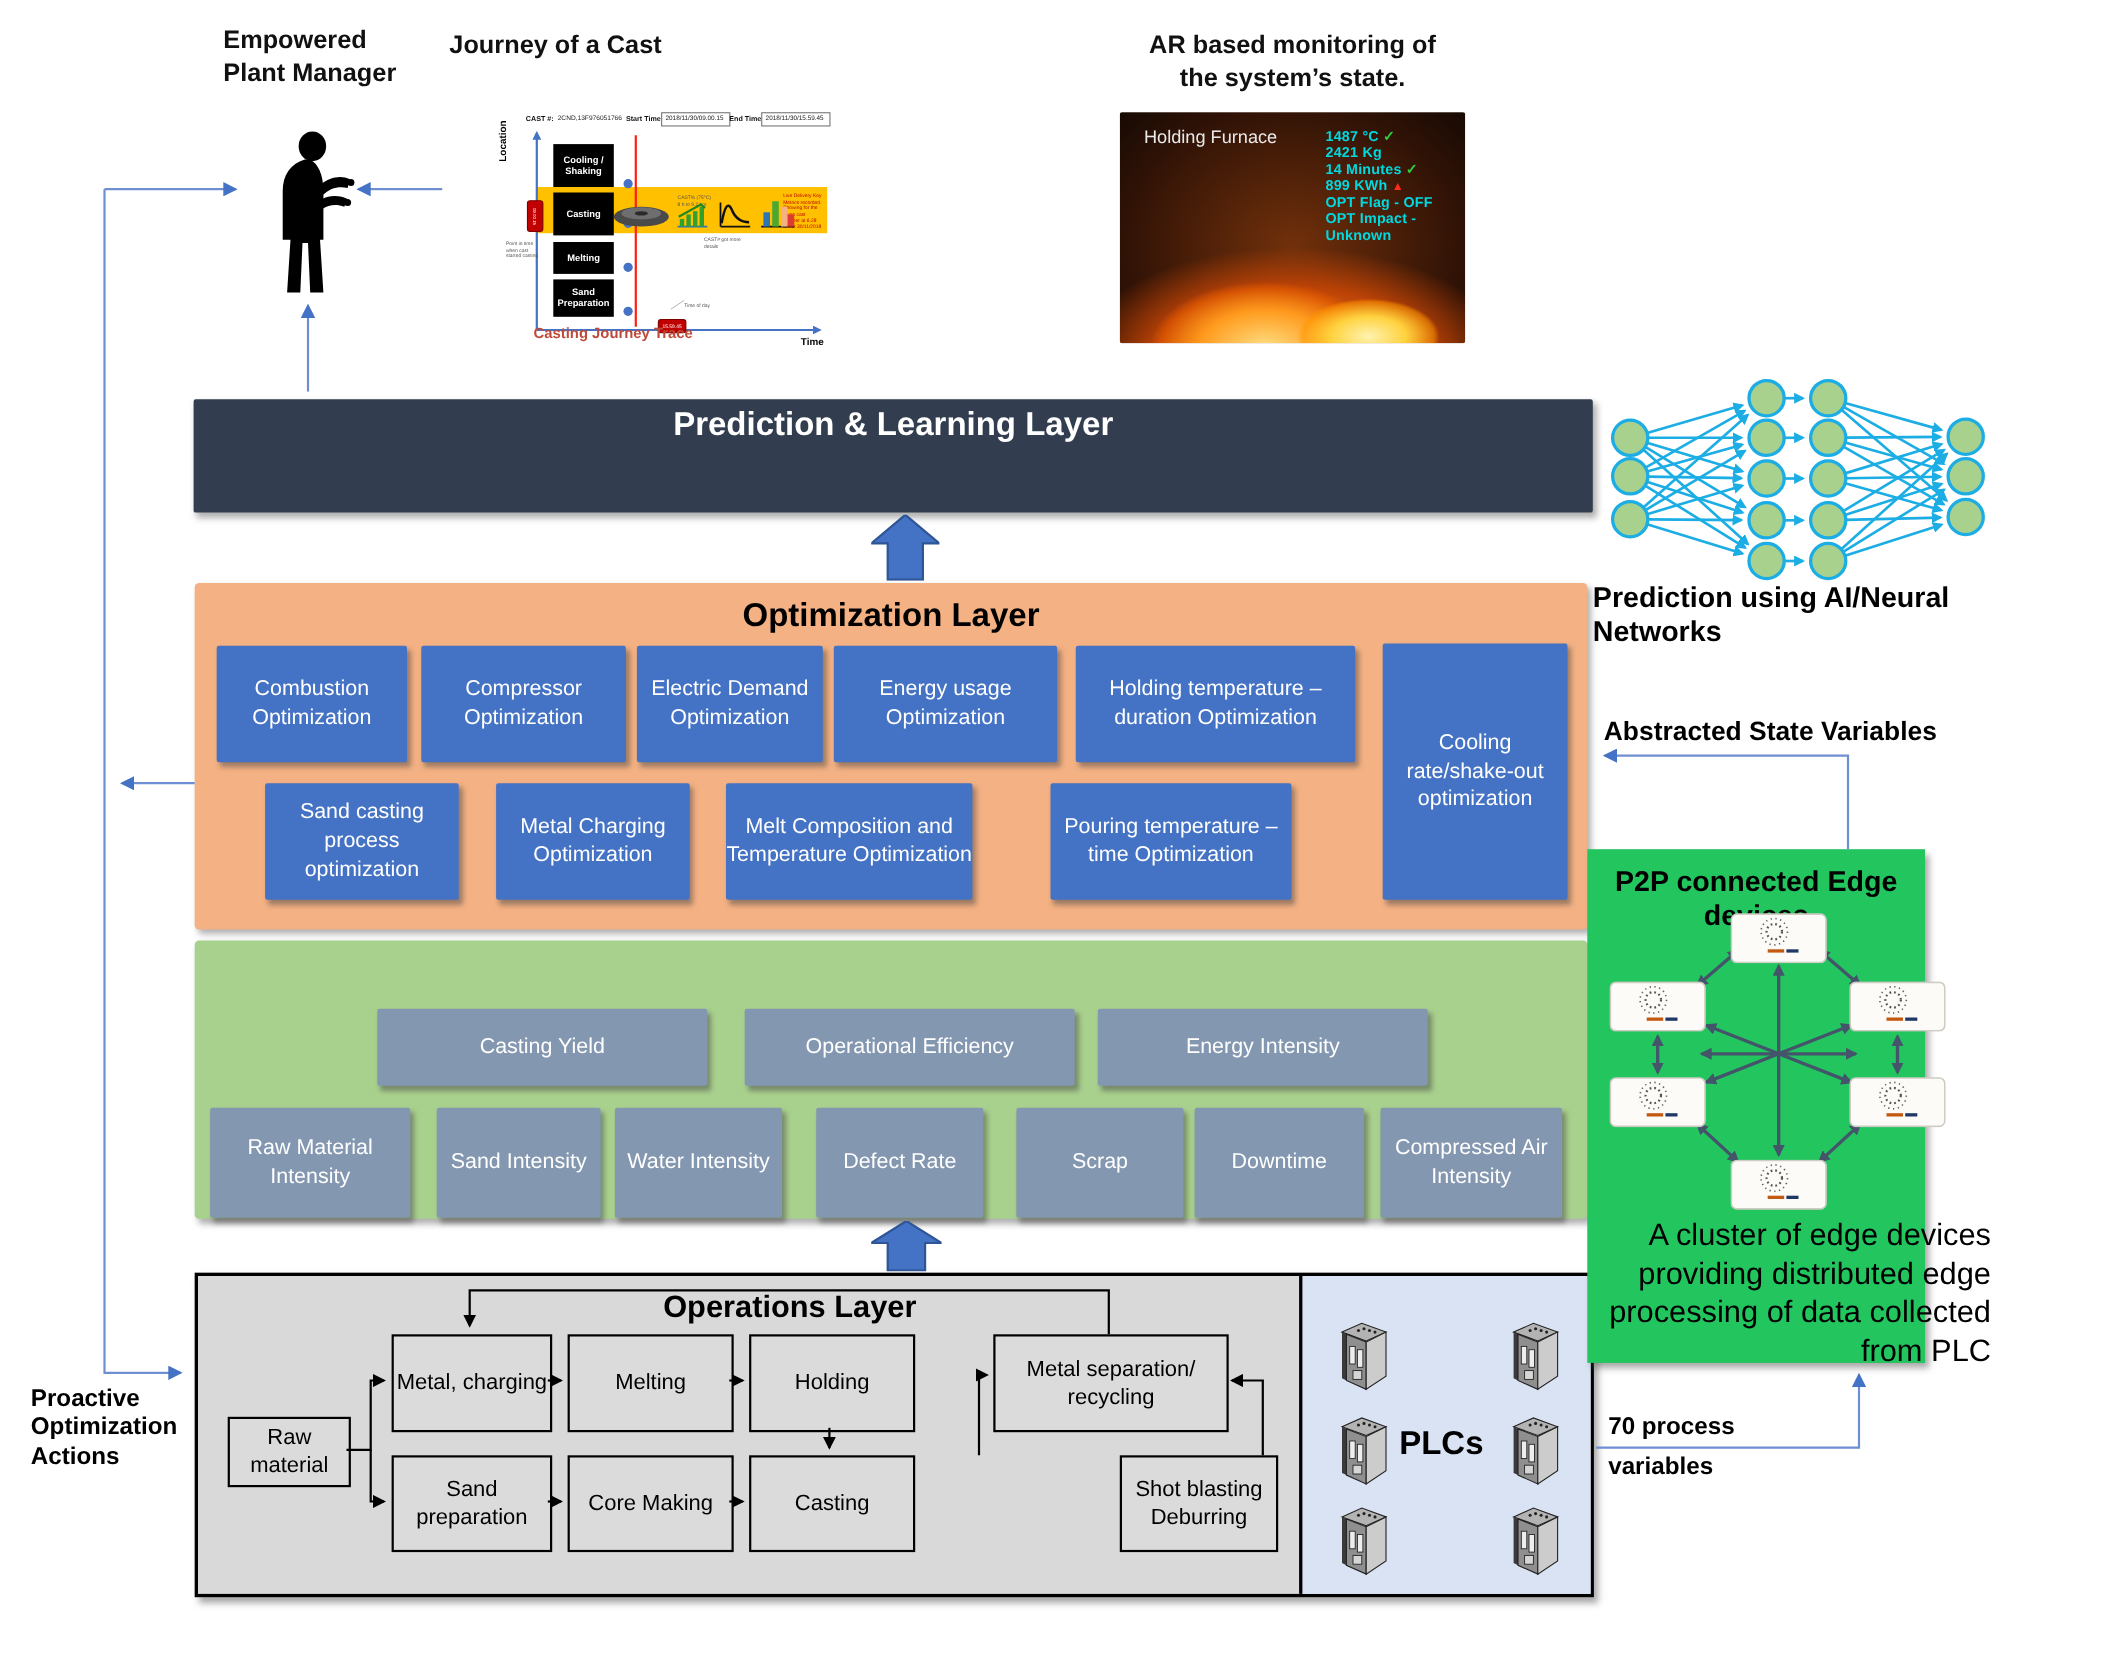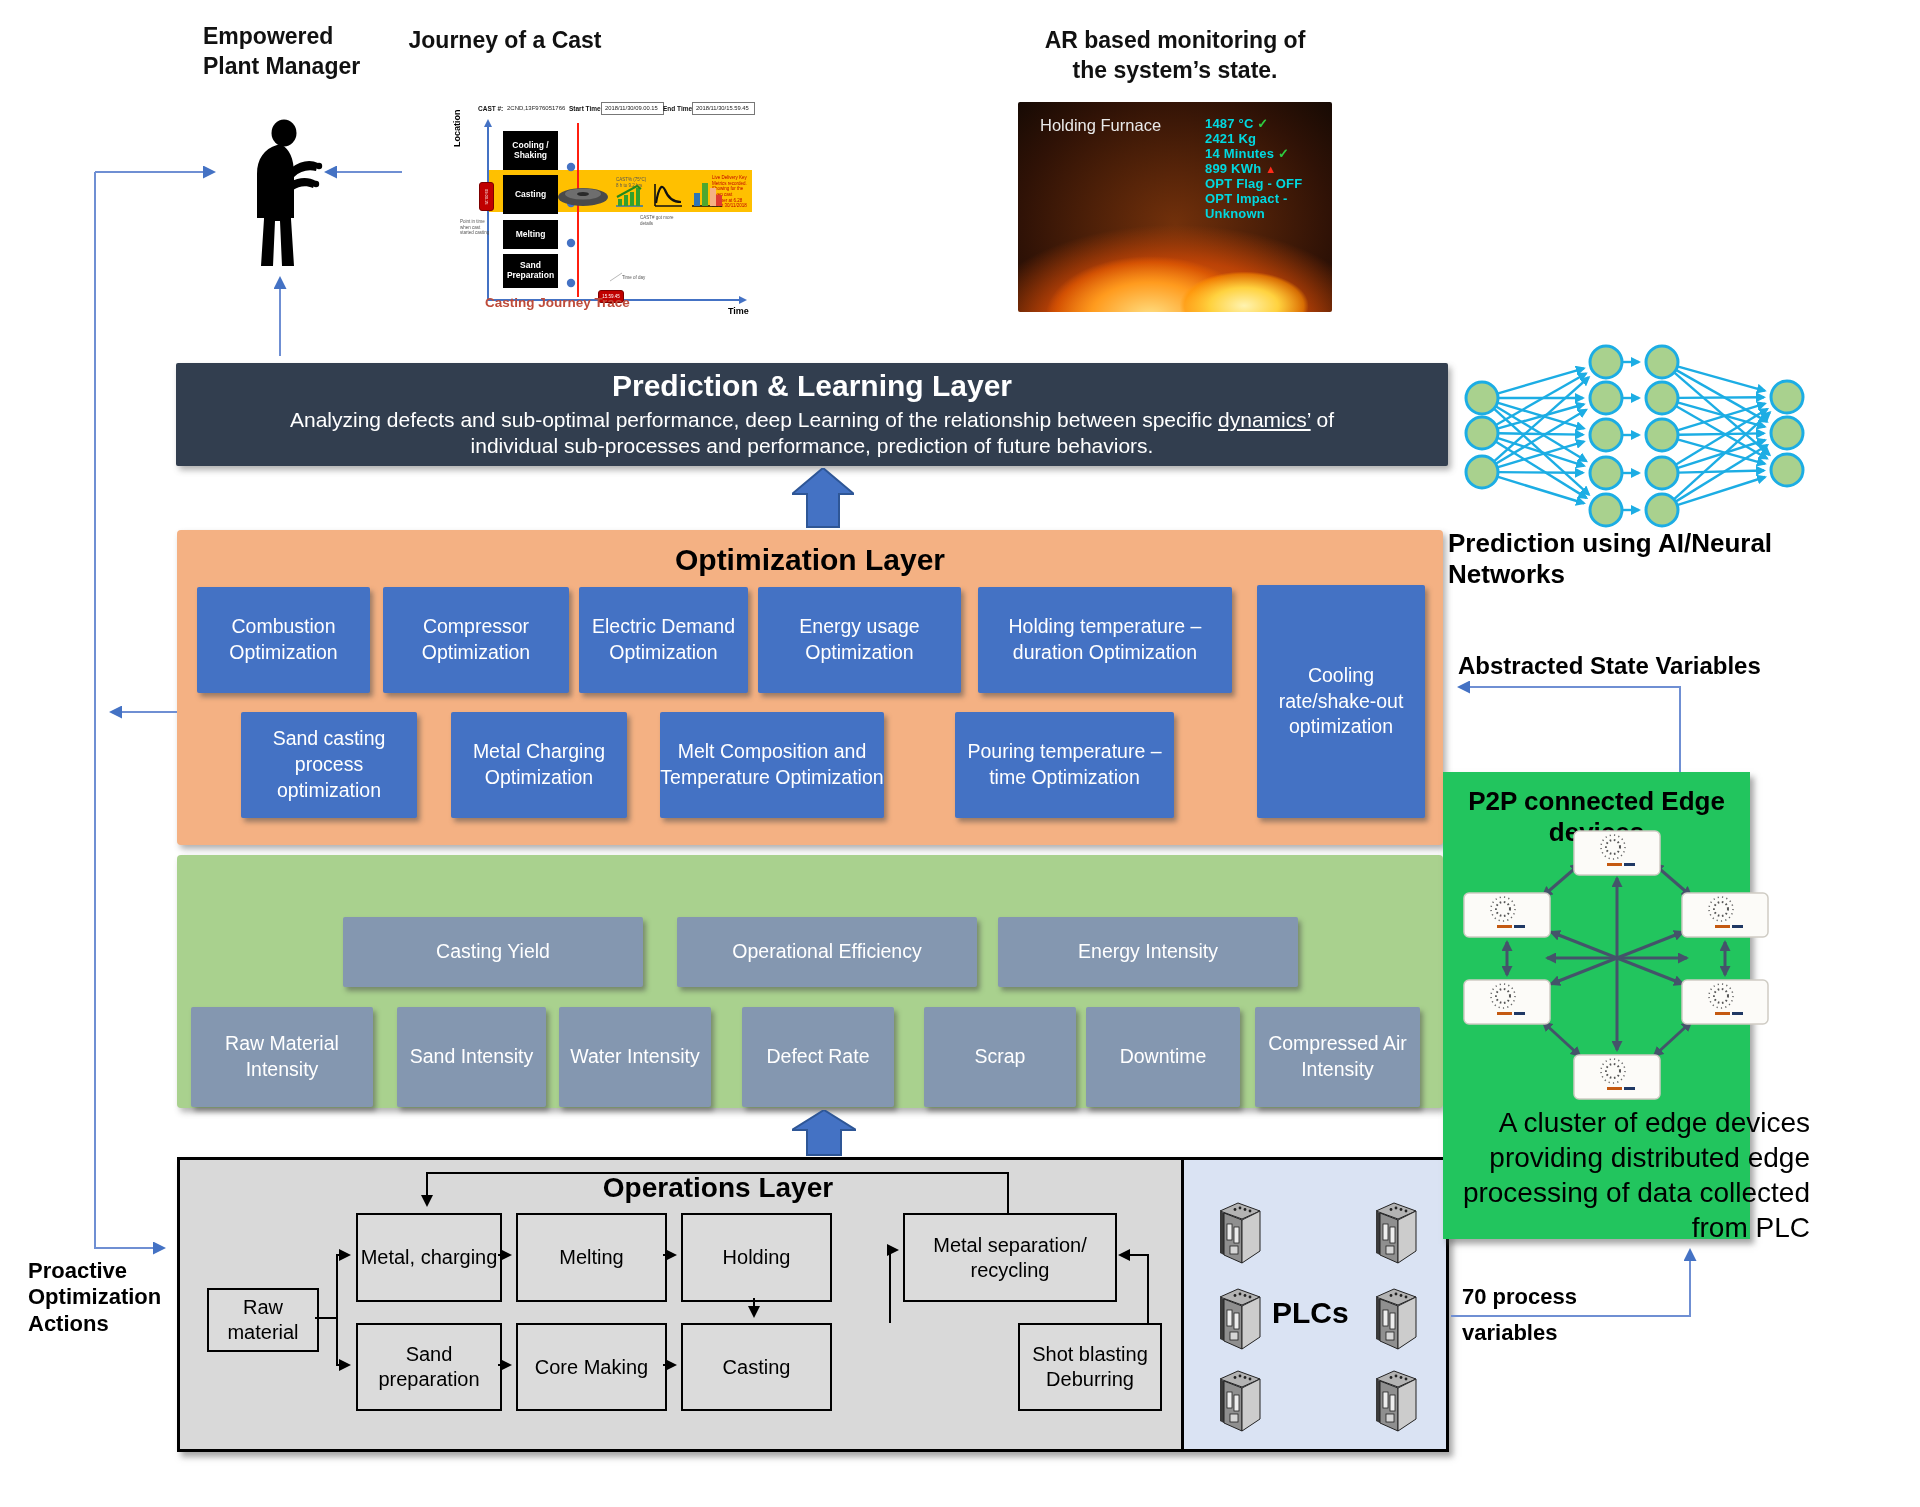--- a/index.html
+++ b/index.html
@@ -135,24 +135,20 @@
       <div class="ar-stat"><span>2421 Kg</span></div>
       <div class="ar-stat"><span>14 Minutes</span> <span style="color:#2ecc40;">✓</span></div>
       <div class="ar-stat"><span>899 KWh</span> <span style="color:#ff2b1a;font-size:11px;">▲</span></div>
       <div class="ar-stat"><span>OPT Flag - OFF</span></div>
       <div class="ar-stat"><span>OPT Impact - Unknown</span></div>
     </div>
   </div>
 
   <div class="abs band" style="left:176px;top:363px;width:1272px;height:103px;background:#323E4F;border-radius:2px;">
     <div class="abs" style="left:0;top:6px;width:100%;text-align:center;color:#fff;font-size:30px;font-weight:600;">Prediction &amp; Learning Layer</div>
-    <div class="abs" style="left:10px;top:44px;width:1252px;text-align:center;color:#fff;font-size:21px;line-height:1.25;">
-      <span>Analyzing defects and sub-optimal performance,  deep Learning of the relationship between specific </span><span style="text-decoration:underline;">dynamics’</span><span> of</span>
-      <div>individual sub-processes and performance, prediction of future behaviors.</div>
-    </div>
   </div>
 
   <svg class="abs" style="left:792px;top:468px;" width="62" height="60">
     <polygon points="31,0 62,26 47,26 47,59 15,59 15,26 0,26" fill="#4472C4" stroke="#2E5696" stroke-width="2"></polygon>
   </svg>
 
   <div class="abs band" style="left:177px;top:530px;width:1266px;height:315px;background:#F4B183;"></div>
   <div class="abs layer-title" style="left:177px;top:543px;width:1266px;">Optimization Layer</div>
 
   <div class="abs bbox ctr" style="left:197px;top:587px;width:173px;height:106px;">Combustion Optimization</div>

